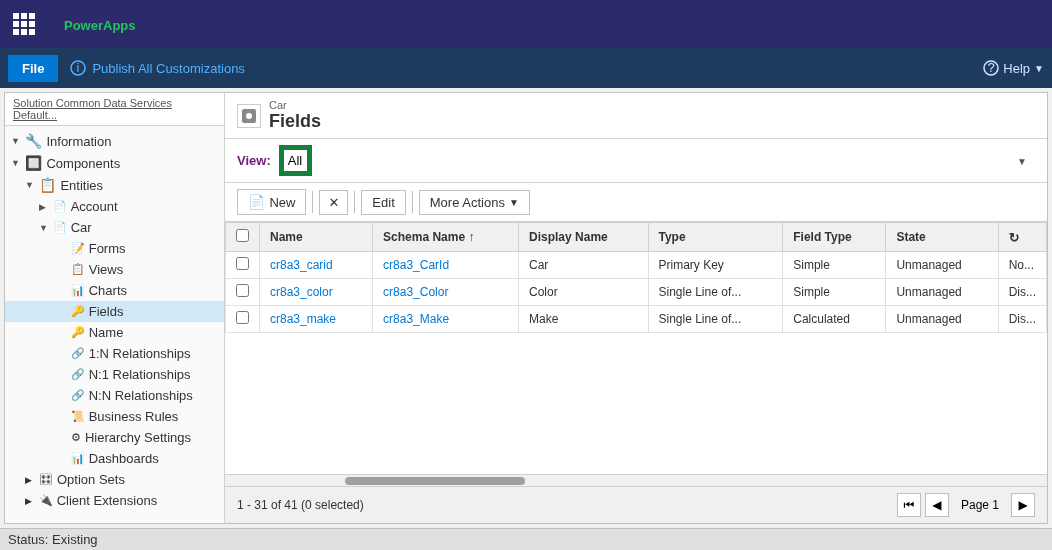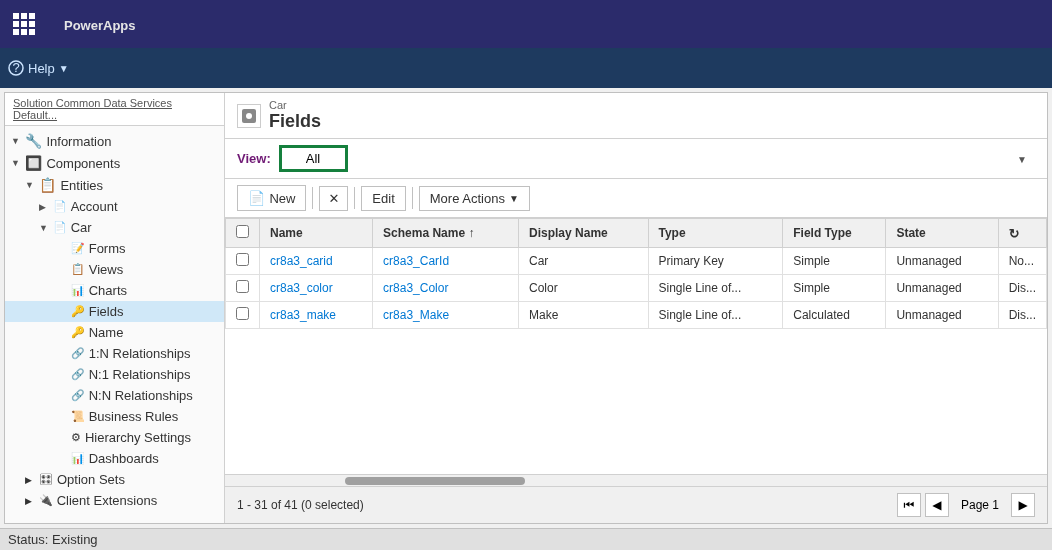--- a/index.html
+++ b/index.html
@@ -3,21 +3,21 @@
   <meta charset="utf-8">
   <style>
     * { box-sizing: border-box; margin: 0; padding: 0; font-family: 'Segoe UI', Arial, sans-serif; font-size: 13px; }
     body { width: 1052px; height: 550px; overflow: hidden; background: #f0f0f0; display: flex; flex-direction: column; }
 
     
     .top-bar { display: flex; align-items: center; background: #2b2b6b; height: 48px; flex-shrink: 0; }
     .waffle-icon { width: 48px; height: 48px; display: flex; align-items: center; justify-content: center; cursor: pointer; }
     .waffle-grid { display: grid; grid-template-columns: repeat(3,6px); grid-template-rows: repeat(3,6px); gap: 2px; }
     .waffle-cell { width: 6px; height: 6px; background: white; }
-    .app-title { color: #e5e5e5; font-size: 18px; font-weight: 300; padding: 0 16px; }
+    .app-title { color: #22c55e; font-size: 18px; font-weight: 300; padding: 0 16px; }
     .app-title span { font-weight: 600; }
 
     
     .second-bar { display: flex; align-items: center; background: #1e3a5f; height: 40px; flex-shrink: 0; padding: 0 8px; justify-content: space-between; }
     .file-btn { background: #0078d4; color: white; padding: 6px 14px; font-size: 13px; cursor: pointer; border: none; font-weight: 600; }
     .publish-btn { display: flex; align-items: center; gap: 6px; color: #4db3ff; cursor: pointer; text-decoration: none; font-size: 13px; }
     .help-btn { display: flex; align-items: center; gap: 4px; color: #cce4ff; cursor: pointer; font-size: 13px; }
 
     
     .main-area { display: flex; flex: 1; overflow: hidden; background: white; border: 1px solid #c0c0c0; margin: 4px; }
@@ -40,21 +40,21 @@
 
     
     .toolbar { display: flex; align-items: center; gap: 2px; padding: 6px 12px; background: white; border-bottom: 1px solid #d0d0d0; flex-shrink: 0; }
     .toolbar-btn { display: flex; align-items: center; gap: 4px; padding: 4px 10px; background: white; border: 1px solid #c0c0c0; cursor: pointer; font-size: 13px; color: #333; }
     .toolbar-sep { width: 1px; height: 22px; background: #c0c0c0; margin: 0 4px; }
     .toolbar-btn.icon-only { padding: 4px 8px; }
 
     
     .view-bar { display: flex; align-items: center; gap: 8px; padding: 6px 12px; background: white; border-bottom: 1px solid #d0d0d0; flex-shrink: 0; }
     .view-label { font-size: 13px; color: #701a75; font-weight: 600; }
-    .view-select { flex: 1; padding: 3px 24px; border: 3px solid #15803d; font-size: 13px; background: white; cursor: pointer; appearance: none; -webkit-appearance: none; }
+    .view-select { flex: 1; padding: 3px 4px; border: 5px solid #15803d; font-size: 13px; background: white; cursor: pointer; appearance: none; -webkit-appearance: none; }
     .view-select-wrapper { flex: 1; position: relative; }
     .view-select-wrapper::after { content: '▼'; position: absolute; right: 8px; top: 50%; transform: translateY(-50%); font-size: 10px; pointer-events: none; color: #555; }
 
     
     .table-container { flex: 1; overflow: auto; }
     table { width: 100%; border-collapse: collapse; }
     thead { background: #f0f0f0; }
     th { padding: 6px 10px; text-align: left; border: 1px solid #d0d0d0; font-weight: 600; color: #333; font-size: 12px; white-space: nowrap; cursor: pointer; }
     td { padding: 5px 10px; border: 1px solid #e0e0e0; color: #0078d4; font-size: 12px; white-space: nowrap; }
     td.normal { color: #333; }
@@ -96,20 +96,30 @@
         <div class="waffle-cell"></div>
         <div class="waffle-cell"></div>
     </div>
   </div>
   <div class="app-title">
     <span>Power</span><span>Apps</span>
   </div>
 </div>
 
 <div class="second-bar">
+  <div style="display:flex;align-items:center;gap:12px;">
+    <button class="file-btn">File</button>
+    <a class="publish-btn">
+      <svg width="16" height="16" viewBox="0 0 16 16">
+          <circle cx="8" cy="8" r="7" fill="none" stroke="#4db3ff" stroke-width="1.5"></circle>
+          <text x="8" y="12" text-anchor="middle" fill="#4db3ff" font-size="10">i</text>
+        </svg>
+      <span>Publish All Customizations</span>
+    </a>
+  </div>
   <div class="help-btn">
     <svg width="16" height="16" viewBox="0 0 16 16">
         <circle cx="8" cy="8" r="7" fill="none" stroke="#cce4ff" stroke-width="1.5"></circle>
         <text x="8" y="12" text-anchor="middle" fill="#cce4ff" font-size="10">?</text>
       </svg>
     <span>Help</span>
     <span style="font-size:10px;color:#cce4ff;">▼</span>
   </div>
 </div>
 

